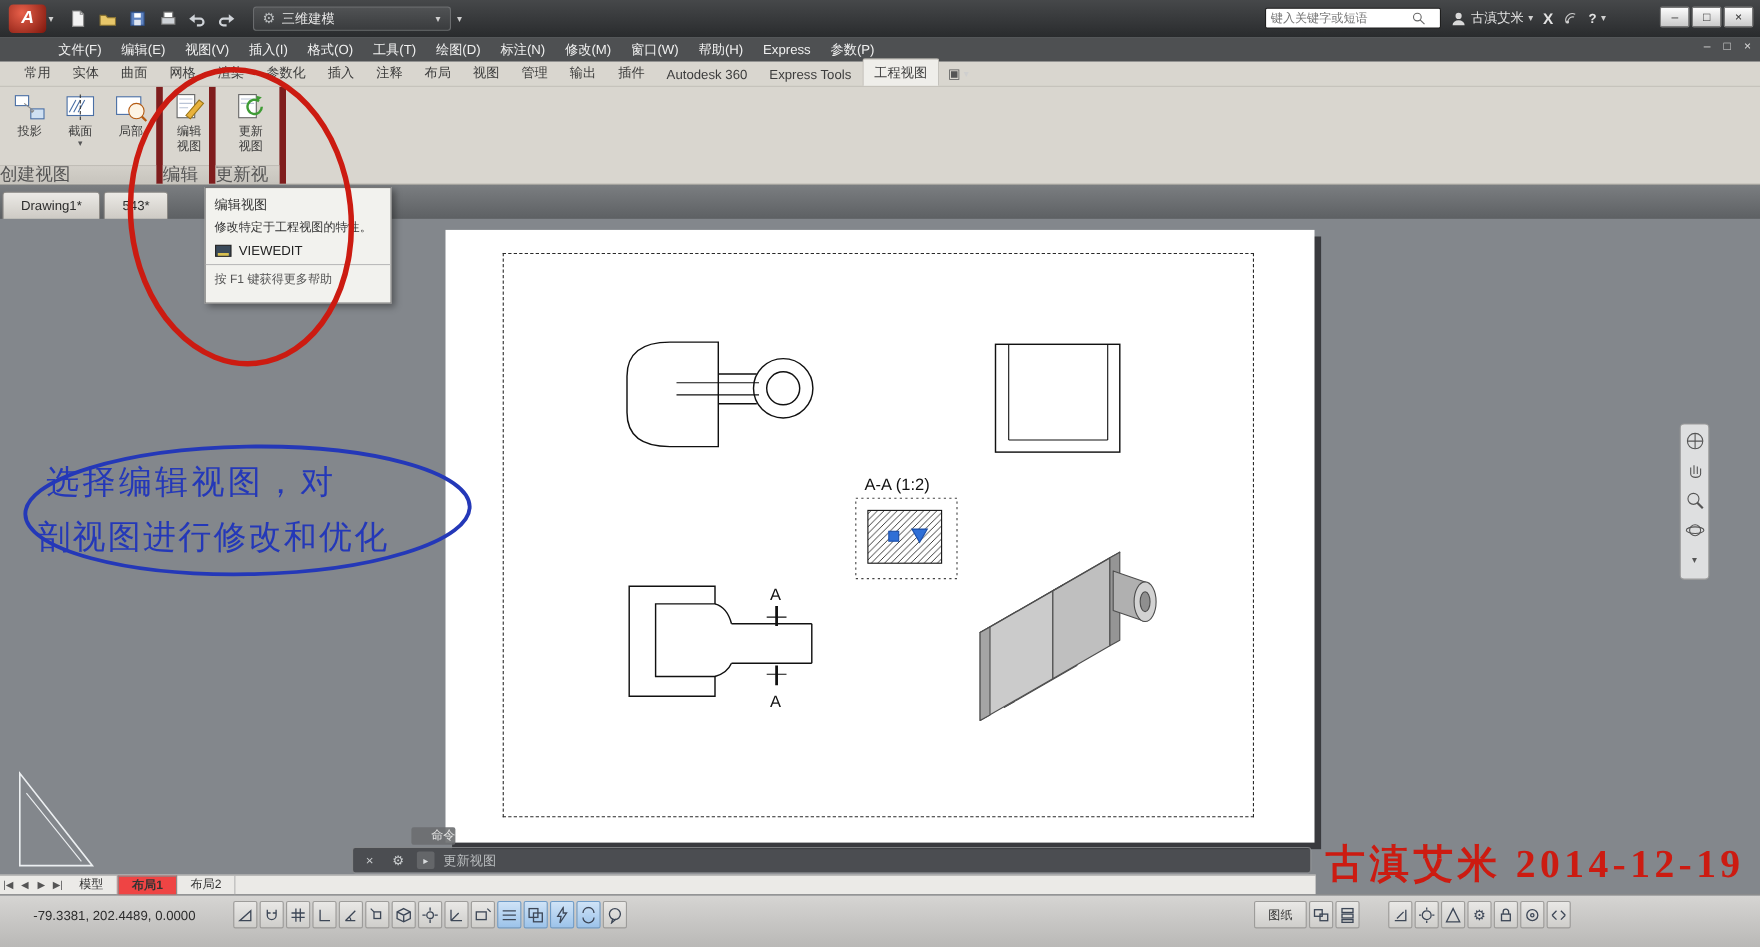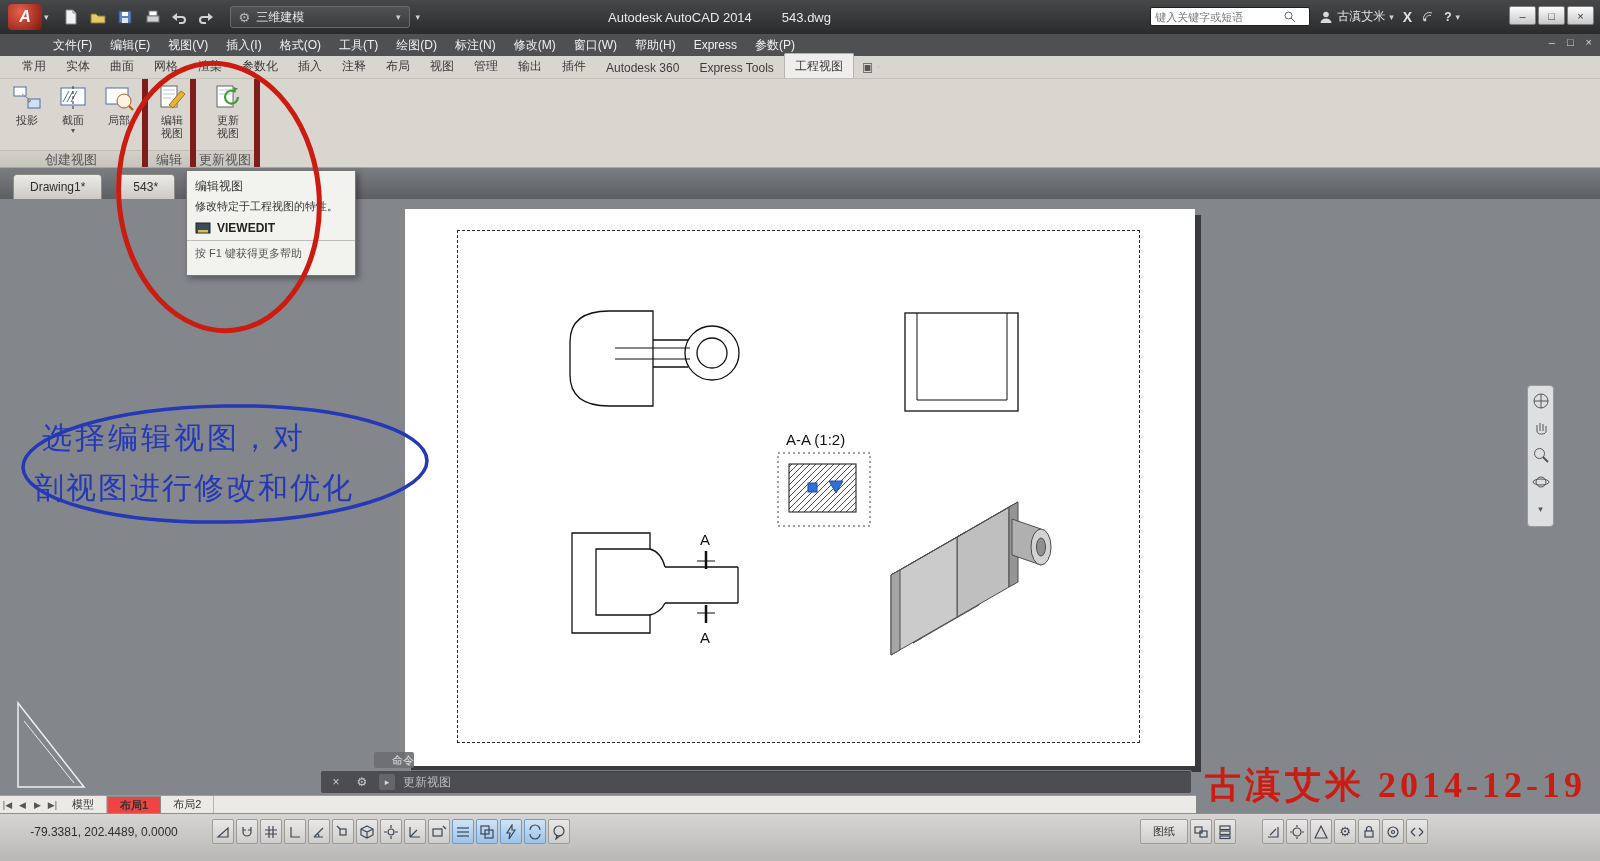--- a/index.html
+++ b/index.html
@@ -27,27 +27,27 @@
 .menubar{position:absolute;left:0;top:34px;width:100%;height:22px;background:#4e5052;display:flex;align-items:flex-start;padding-left:44px;color:#f0f0f0}
 .menuitem{padding:0 9px;line-height:22px;font-size:12px}
 .docwin{position:absolute;right:8px;top:36px;display:flex;gap:12px;color:#d8d8d8;font-size:11px}
 
 .ribbontabs{position:absolute;left:0;top:56px;width:100%;height:23px;background:#d9d6cf;display:flex;align-items:flex-end;padding-left:12px;border-bottom:1px solid #c3c0b9}
 .rtab{padding:4px 10px 3px;font-size:12px;color:#3c3c3c;white-space:nowrap}
 .rtab.active{background:#efeeea;border:1px solid #b6b3ac;border-bottom:none;border-radius:2px 2px 0 0}
 .rtabx{margin-left:8px;display:flex;align-items:center;gap:3px;color:#555;padding-bottom:4px}
 .ribbonpanels{position:absolute;left:0;top:79px;width:100%;height:89px;background:#d9d6cf;border-bottom:1px solid #a9a69f}
 .panel{position:absolute;top:0;height:88px;border-right:6px solid #7f1d1d}
-.plabel{position:absolute;left:0;right:0;bottom:0;height:17px;font-size:13px;color:#555;text-align:center;line-height:17px;background:linear-gradient(#d3d0c9,#c7c4bd);border-top:1px solid #c0bdb6}
+.plabel{position:absolute;left:0;right:0;bottom:0;height:17px;font-size:16px;color:#555;line-height:17px;background:linear-gradient(#d3d0c9,#c7c4bd);border-top:1px solid #c0bdb6}
 .bigbtn{position:absolute;top:4px;width:44px;text-align:center;font-size:11px;color:#3b3b3b}
 .bicon{width:32px;height:30px;margin:0 auto 1px;display:flex;align-items:center;justify-content:center}
 .blabel{line-height:13px}
 .ddar{font-size:8px;color:#555;line-height:8px}
 
-.doctabs{position:absolute;left:0;top:168px;width:100%;height:31px;background:linear-gradient(#7b7e81,#5d6063);display:flex;align-items:flex-end;padding-left:13px;gap:14px}
+.doctabs{position:absolute;left:0;top:168px;width:100%;height:31px;background:linear-gradient(#7b7e81,#5d6063);display:flex;align-items:flex-end;padding-left:2px;gap:3px}
 .doctab{height:25px;padding:0 16px;display:flex;align-items:center;background:linear-gradient(#eceae6,#cdcac4);border:1px solid #8e8b86;border-bottom:none;border-radius:4px 4px 0 0;font-size:12px;color:#2d2d2d}
 
 .canvas{position:absolute;left:0;top:199px;width:100%;height:614px;background:#83878c}
 .paper{position:absolute;left:405px;top:10px;width:790px;height:557px;background:#fff;box-shadow:6px 6px 0 rgba(25,25,28,.7)}
 .margin{position:absolute;left:52px;top:21px;width:683px;height:513px;border:1px dashed #2a2a2a}
 .dsvg{position:absolute;left:0;top:0}
 .navbar{position:absolute;right:46px;top:186px;width:27px;height:142px;background:rgba(245,245,245,.8);border:1px solid #9a9a9a;border-radius:4px;display:flex;flex-direction:column;align-items:center;padding-top:5px;gap:7px}
 .nicon{width:20px;height:20px;display:flex;align-items:center;justify-content:center;color:#555}
 .cmdchip{position:absolute;left:374px;top:553px;width:40px;height:16px;background:rgba(108,110,112,.9);color:#e3e3e3;font-size:11px;text-align:right;line-height:16px;border-radius:2px}
 .cmdbar{position:absolute;left:320px;top:571px;width:872px;height:24px;background:rgba(62,65,68,.82);border:1px solid rgba(240,240,240,.35);border-radius:3px;display:flex;align-items:center;color:#c9ccce;padding:0 6px;gap:8px}
@@ -65,21 +65,21 @@
 .sicons{position:absolute;top:5px;display:flex;gap:2px}
 .sbtn{width:22px;height:25px;border:1px solid #9d9c9a;border-radius:2px;background:linear-gradient(#e9e8e6,#cfcecb);display:flex;align-items:center;justify-content:center}
 .sbtn.on{background:linear-gradient(#cfe3f7,#9cc3ea);border-color:#6f9cc8}
 .sbtn.wide{width:48px;font-size:11px;color:#333}
 .si{width:16px;height:16px}
 .si path,.si rect,.si circle{stroke:#3d4757;fill:none;stroke-width:1.2}
 
 .tooltipbox{position:absolute;left:186px;top:170px;width:170px;height:106px;background:#f2f2ee;border:1px solid #777;box-shadow:3px 3px 6px rgba(0,0,0,.35);z-index:60;padding:7px 8px;font-size:11px;color:#333}
 .tt-title{font-weight:normal;font-size:12px;margin-bottom:4px}
 .tt-desc{margin-bottom:7px}
-.tt-cmd{display:flex;align-items:center;gap:6px;font-weight:bold;font-size:12px;color:#222;margin-bottom:5px}
+.tt-cmd{display:flex;align-items:center;gap:6px;font-weight:normal;font-size:12px;color:#222;margin-bottom:5px}
 .tt-sep{border-top:1px solid #bbb;margin:4px -8px 5px}
 .tt-foot{color:#555}
 
 .overlay{position:absolute;left:0;top:0;z-index:120;pointer-events:none}
 .watermark{position:absolute;right:12px;bottom:5px;height:52px;background:rgba(255,255,255,.95);border-radius:4px;display:flex;align-items:center;gap:7px;padding:4px 10px;z-index:130}
 .wlogo{width:40px;height:40px;border-radius:50%;background:conic-gradient(#f7941d 0 140deg,#1a75cf 140deg 360deg);color:#fff;display:flex;align-items:center;justify-content:center;font-weight:bold;font-style:italic;font-size:14px}
 .wname{font-size:20px;font-weight:bold;color:#1a75cf;line-height:22px}
 .wurl{font-size:9px;color:#999;letter-spacing:.5px}
 </style>
 </head>
@@ -127,24 +127,20 @@
             <path d="M16 9 L11 5 V13 Z" fill="#cfd3d8"></path>
           </svg>
         </div>
     </div>
     <div class="wsbox">
       <span class="gear">⚙</span>
       <span>三维建模</span>
       <span class="caret">▾</span>
     </div>
     <span class="caret9" style="margin-left:6px">▾</span>
-    <div class="titletext">
-      <span>Autodesk AutoCAD 2014</span>
-      <span>543.dwg</span>
-    </div>
     <div class="infocenter">
       <div class="searchbox">
         <input class="search" placeholder="键入关键字或短语" style="">
         <svg width="13" height="13">
             <circle cx="5.5" cy="5.5" r="3.5" fill="none" stroke="#666"></circle>
             <path d="M8 8 L12 12" stroke="#666"></path>
           </svg>
       </div>
       <div class="icbtn">
         <svg width="14" height="14">

